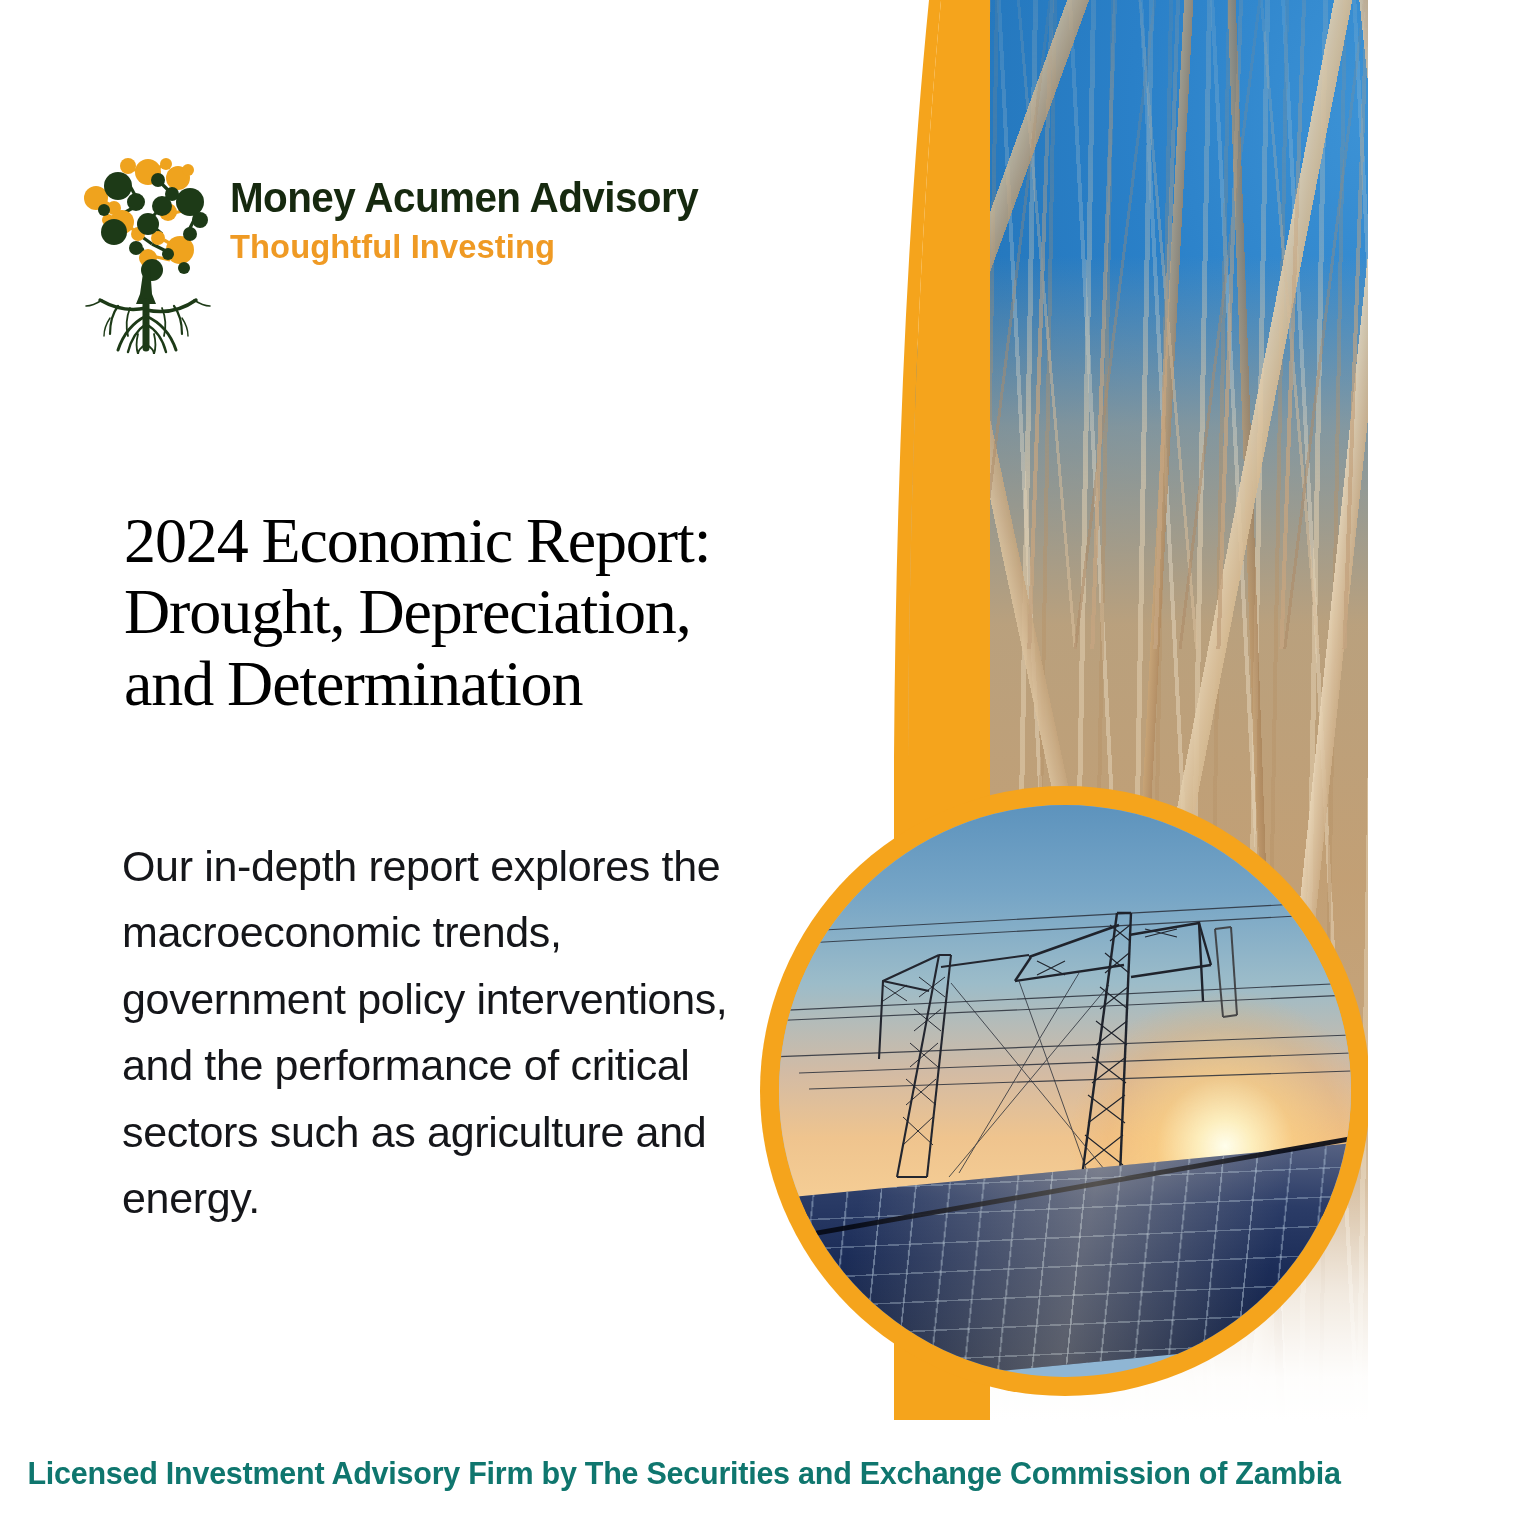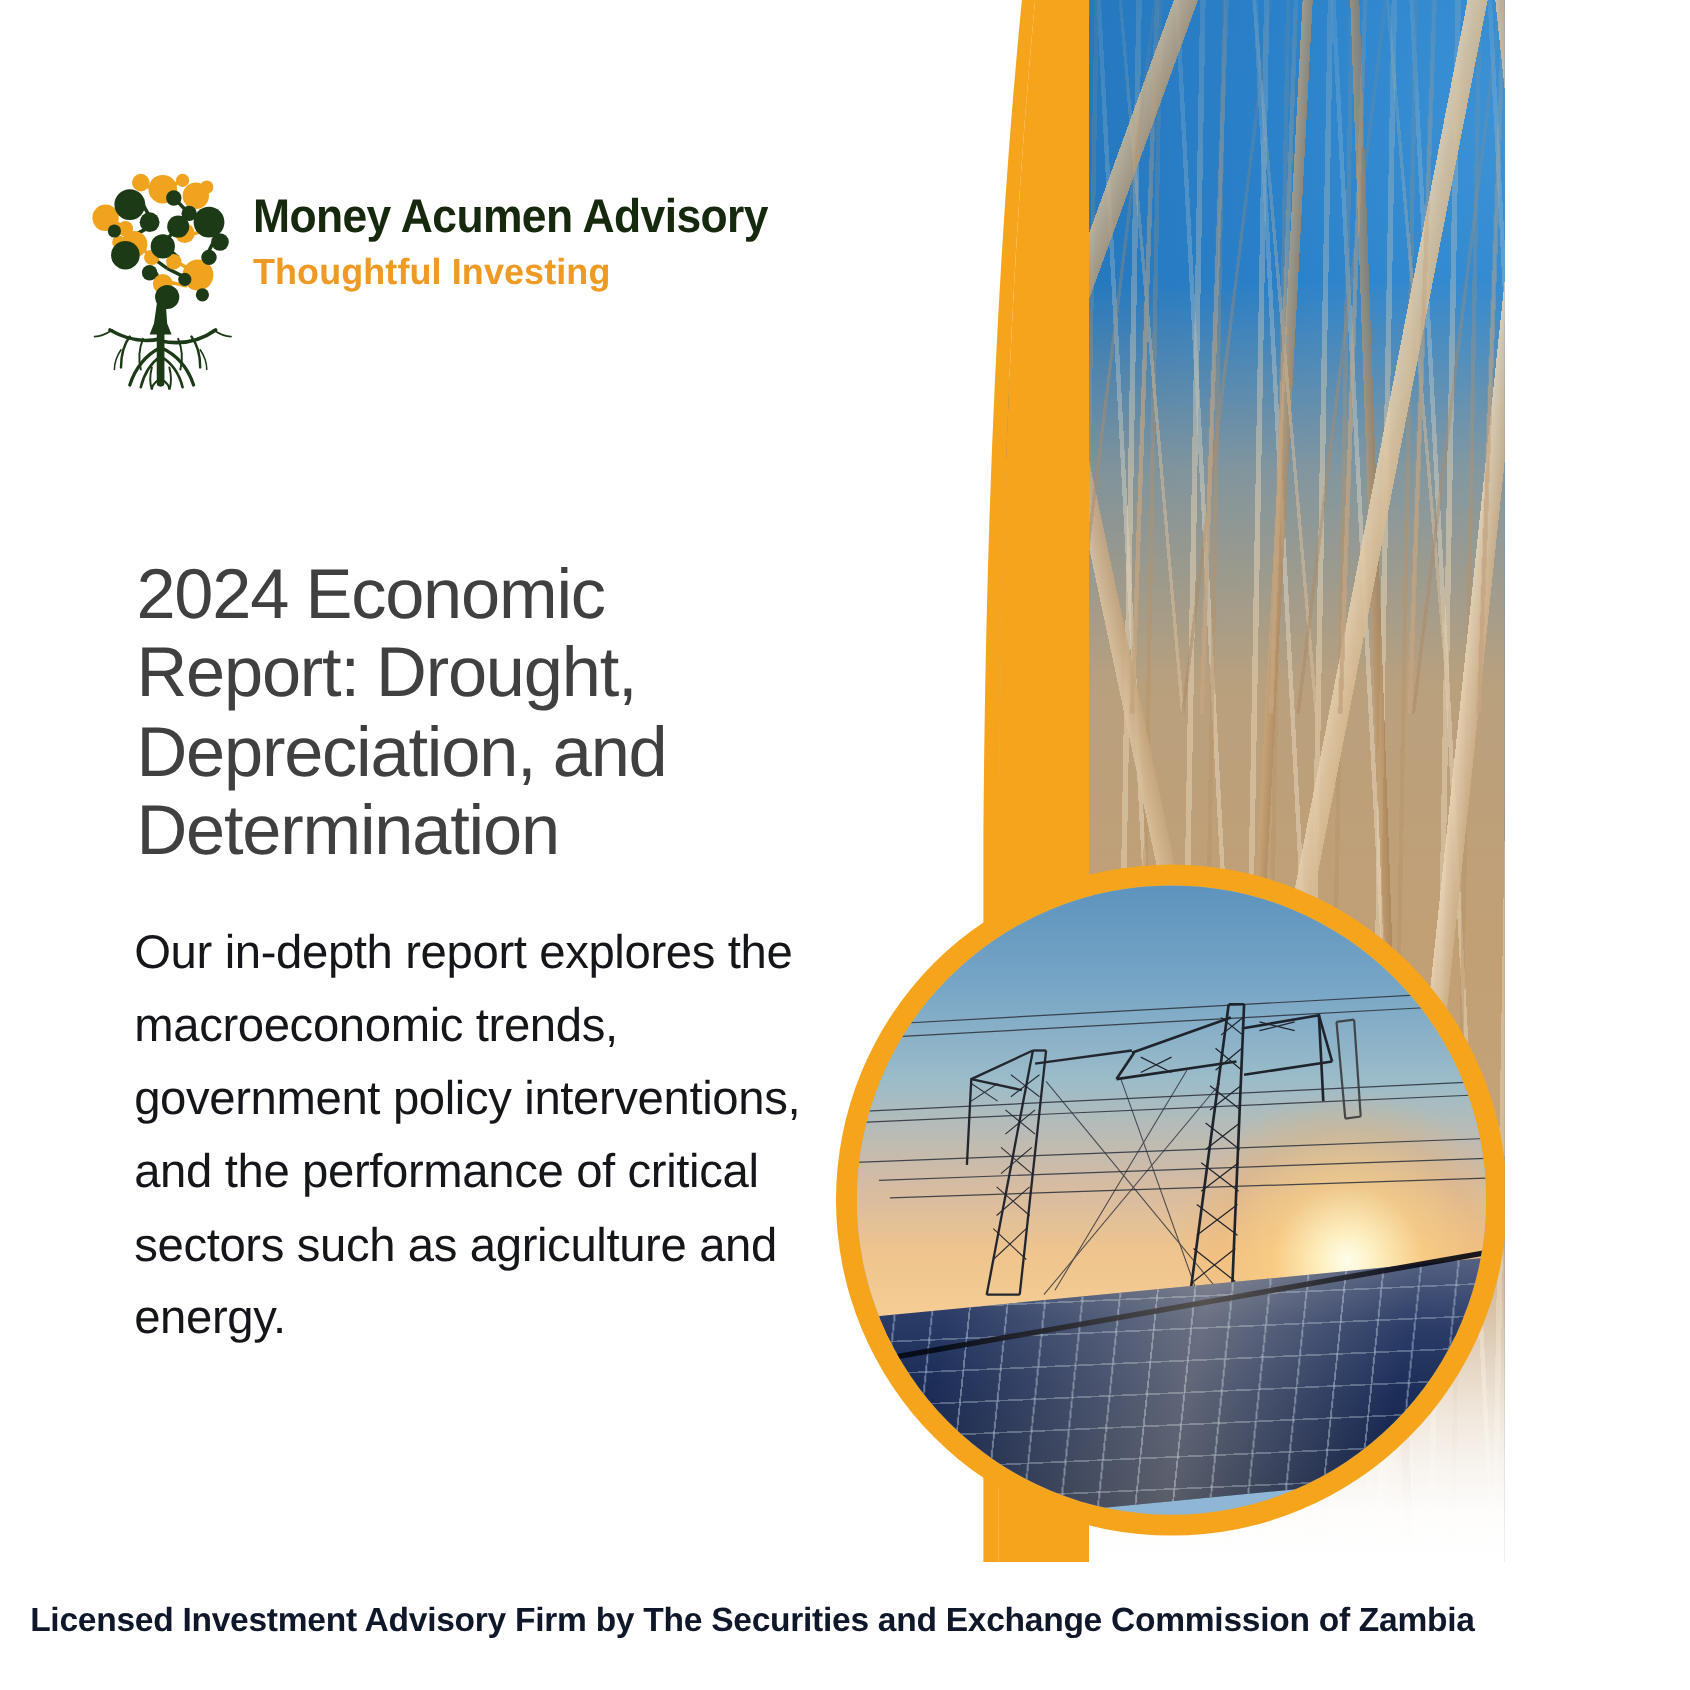--- a/index.html
+++ b/index.html
@@ -208,26 +208,26 @@
     margin-top:9px;
     transform:scaleX(.99);
     transform-origin:left center;
     white-space:nowrap;
   }
 
   .headline {
     position:absolute;
     left:124px; top:505px;
     width:640px;
-    font-family:Liberation Sans, sans-serif;
+    font-family:Liberation Serif, serif;
     font-weight:400;
     font-size:64px;
     line-height:1.115;
     letter-spacing:-1.1px;
-    color:#404040;
+    color:#000000;
     word-spacing:-1px;
   }
 
   .subcopy {
     position:absolute;
     left:122px; top:833px;
     width:640px;
     font-family:"Liberation Sans", sans-serif;
     font-weight:400;
     font-size:43px;
@@ -238,21 +238,21 @@
 
   .footer-note {
     position:absolute;
     left:0; right:0;
     top:1456px;
     text-align:center;
     font-family:"Liberation Sans", sans-serif;
     font-weight:600;
     font-size:30.5px;
     letter-spacing:-0.25px;
-    color:#0f172a;
+    color:#0f766e;
   }
 </style>
 </head>
 <body>
 
 <div id="poster">
 
   <div class="media-stage">
 
     <div class="corn-photo">

